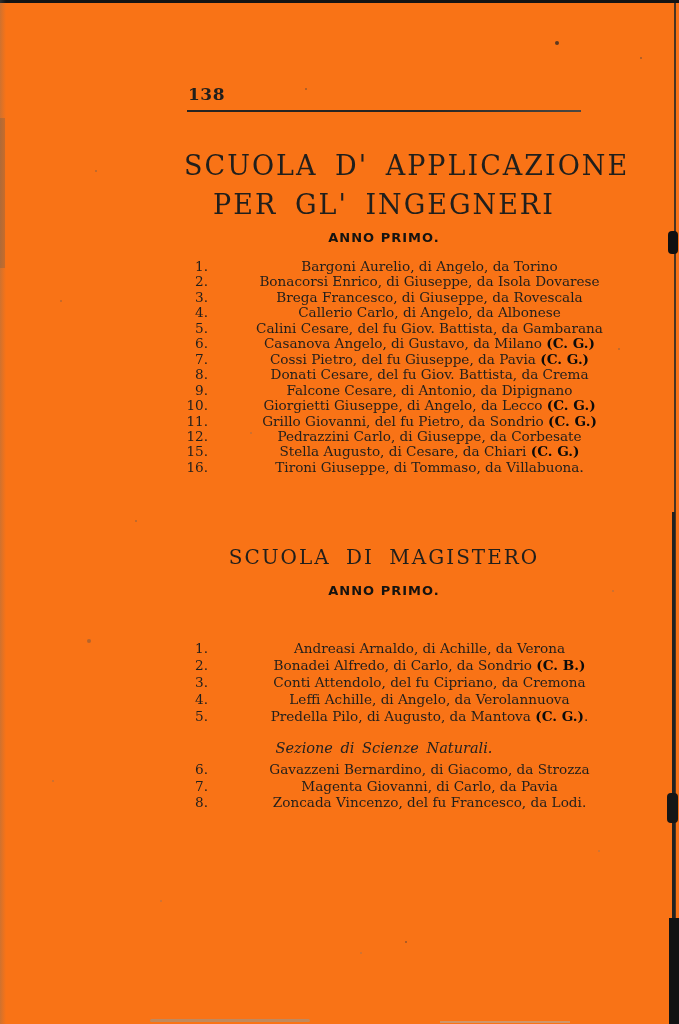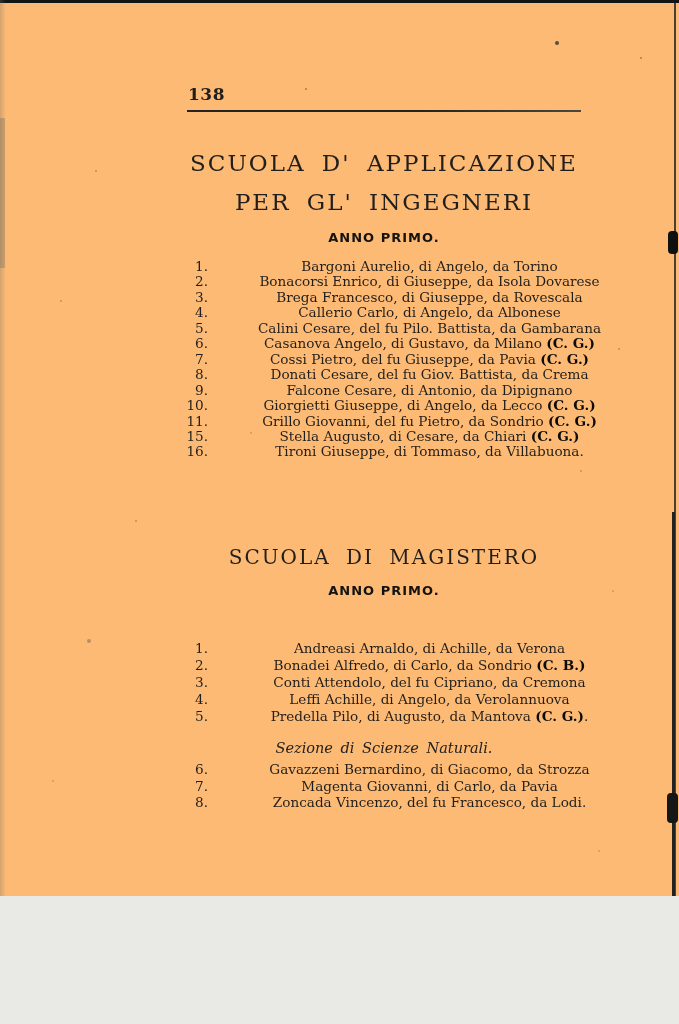--- a/index.html
+++ b/index.html
@@ -1,19 +1,19 @@
 <!DOCTYPE html>
 <html><head>
 <meta charset="utf-8">
 <style>
   html,body{margin:0;padding:0;background:#e9e9e6;}
   .scan{
     position:relative;
-    width:679px;height:896px;
-    background:#fdba74;
+    width:679px;height:1024px;
+    background:#f97316;
     overflow:hidden;
     font-family:"DejaVu Serif", serif;
     color:#211f1c;
   }
   
   .top-edge{position:absolute;left:0;top:0;width:679px;height:3px;background:#141414;}
   .left-band{position:absolute;left:0;top:0;width:6px;height:1024px;
     background:linear-gradient(to right, rgba(110,110,104,.30), rgba(110,110,104,0));}
   .left-band-dark{position:absolute;left:0;top:118px;width:5px;height:150px;background:rgba(90,90,85,.28);}
   .right-line{position:absolute;left:674px;top:3px;width:2px;height:1021px;background:#2b2a28;opacity:.85;}
@@ -39,21 +39,21 @@
       52px 780px 0 0 rgba(110,108,104,.4),
       598px 850px 0 0 rgba(120,118,114,.4),
       160px 900px 0 0 rgba(120,118,114,.4),
       405px 941px 0 0 rgba(60,58,55,.5),
       360px 952px 0 0 rgba(120,118,114,.4);}
   
   .page-number{position:absolute;left:188px;top:84px;font-size:17px;font-weight:700;letter-spacing:.5px;}
   .header-rule{position:absolute;left:187px;top:110px;width:394px;height:2px;
     background:linear-gradient(to right,#262422 60%,#4a4844);}
   .centered{position:absolute;left:184px;width:400px;text-align:center;}
-  .main-title{font-size:23px;letter-spacing:2px;word-spacing:7px;white-space:nowrap;}
+  .main-title{font-size:27px;letter-spacing:2px;word-spacing:7px;white-space:nowrap;}
   .title-line1{top:150px;}
   .title-line2{top:189px;}
   .anno{font-family:"DejaVu Sans", sans-serif;font-weight:700;font-size:13px;letter-spacing:1px;color:#151310;}
   .anno-1{top:230px;}
   .mag-title{top:545px;font-size:20px;letter-spacing:2px;word-spacing:7px;white-space:nowrap;}
   .anno-2{top:583px;}
   .sezione{font-style:italic;font-size:14.5px;word-spacing:3px;color:#242220;}
   .sez-mat{top:611px;}
   .sez-nat{top:740px;}
   .student-list{position:absolute;left:184px;width:460px;}
@@ -109,21 +109,21 @@
         <span class="entry"><span>Brega Francesco, di Giuseppe, da Rovescala </span></span>
       </div>
 
       <div class="row">
         <span class="num">4.</span>
         <span class="entry"><span>Callerio Carlo, di Angelo, da Albonese </span></span>
       </div>
 
       <div class="row">
         <span class="num">5.</span>
-        <span class="entry"><span>Calini Cesare, del fu Pilo. Battista, da Gambarana </span></span>
+        <span class="entry"><span>Calini Cesare, del fu Giov. Battista, da Gambarana </span></span>
       </div>
 
       <div class="row">
         <span class="num">6.</span>
         <span class="entry"><span>Casanova Angelo, di Gustavo, da Milano </span><span class="cg">(C. G.)</span></span>
       </div>
 
       <div class="row">
         <span class="num">7.</span>
         <span class="entry"><span>Cossi Pietro, del fu Giuseppe, da Pavia </span><span class="cg">(C. G.)</span></span>
@@ -142,20 +142,24 @@
       <div class="row">
         <span class="num">10.</span>
         <span class="entry"><span>Giorgietti Giuseppe, di Angelo, da Lecco </span><span class="cg">(C. G.)</span></span>
       </div>
 
       <div class="row">
         <span class="num">11.</span>
         <span class="entry"><span>Grillo Giovanni, del fu Pietro, da Sondrio </span><span class="cg">(C. G.)</span></span>
       </div>
 
+      <div class="row">
+        <span class="num">12.</span>
+        <span class="entry"><span>Pedrazzini Carlo, di Giuseppe, da Corbesate </span></span>
+      </div>
 
 
 
       <div class="row">
         <span class="num">15.</span>
         <span class="entry"><span>Stella Augusto, di Cesare, da Chiari </span><span class="cg">(C. G.)</span></span>
       </div>
 
       <div class="row">
         <span class="num">16.</span>

